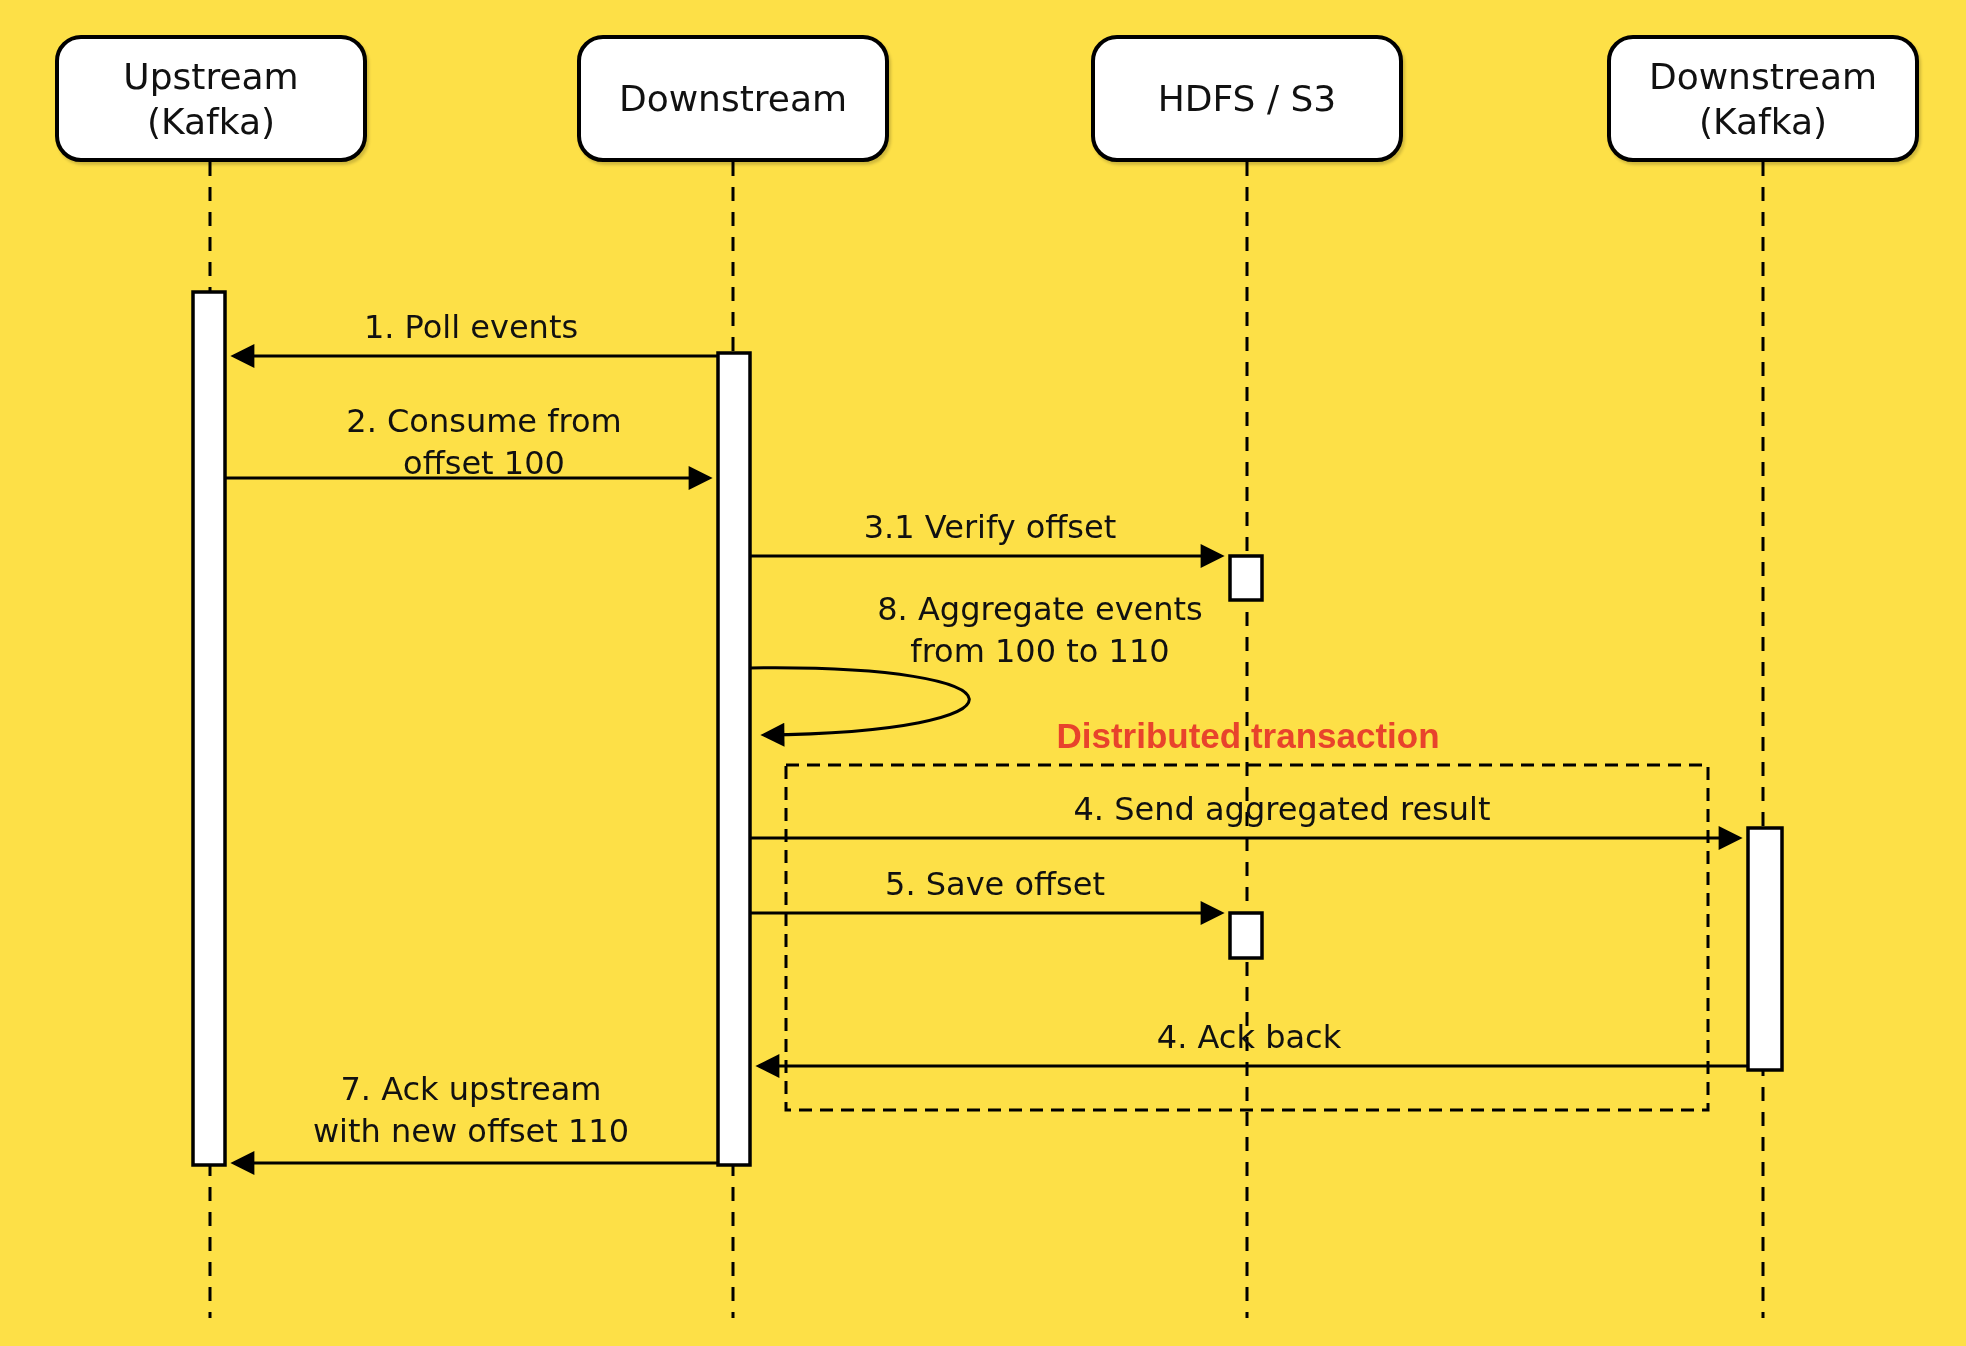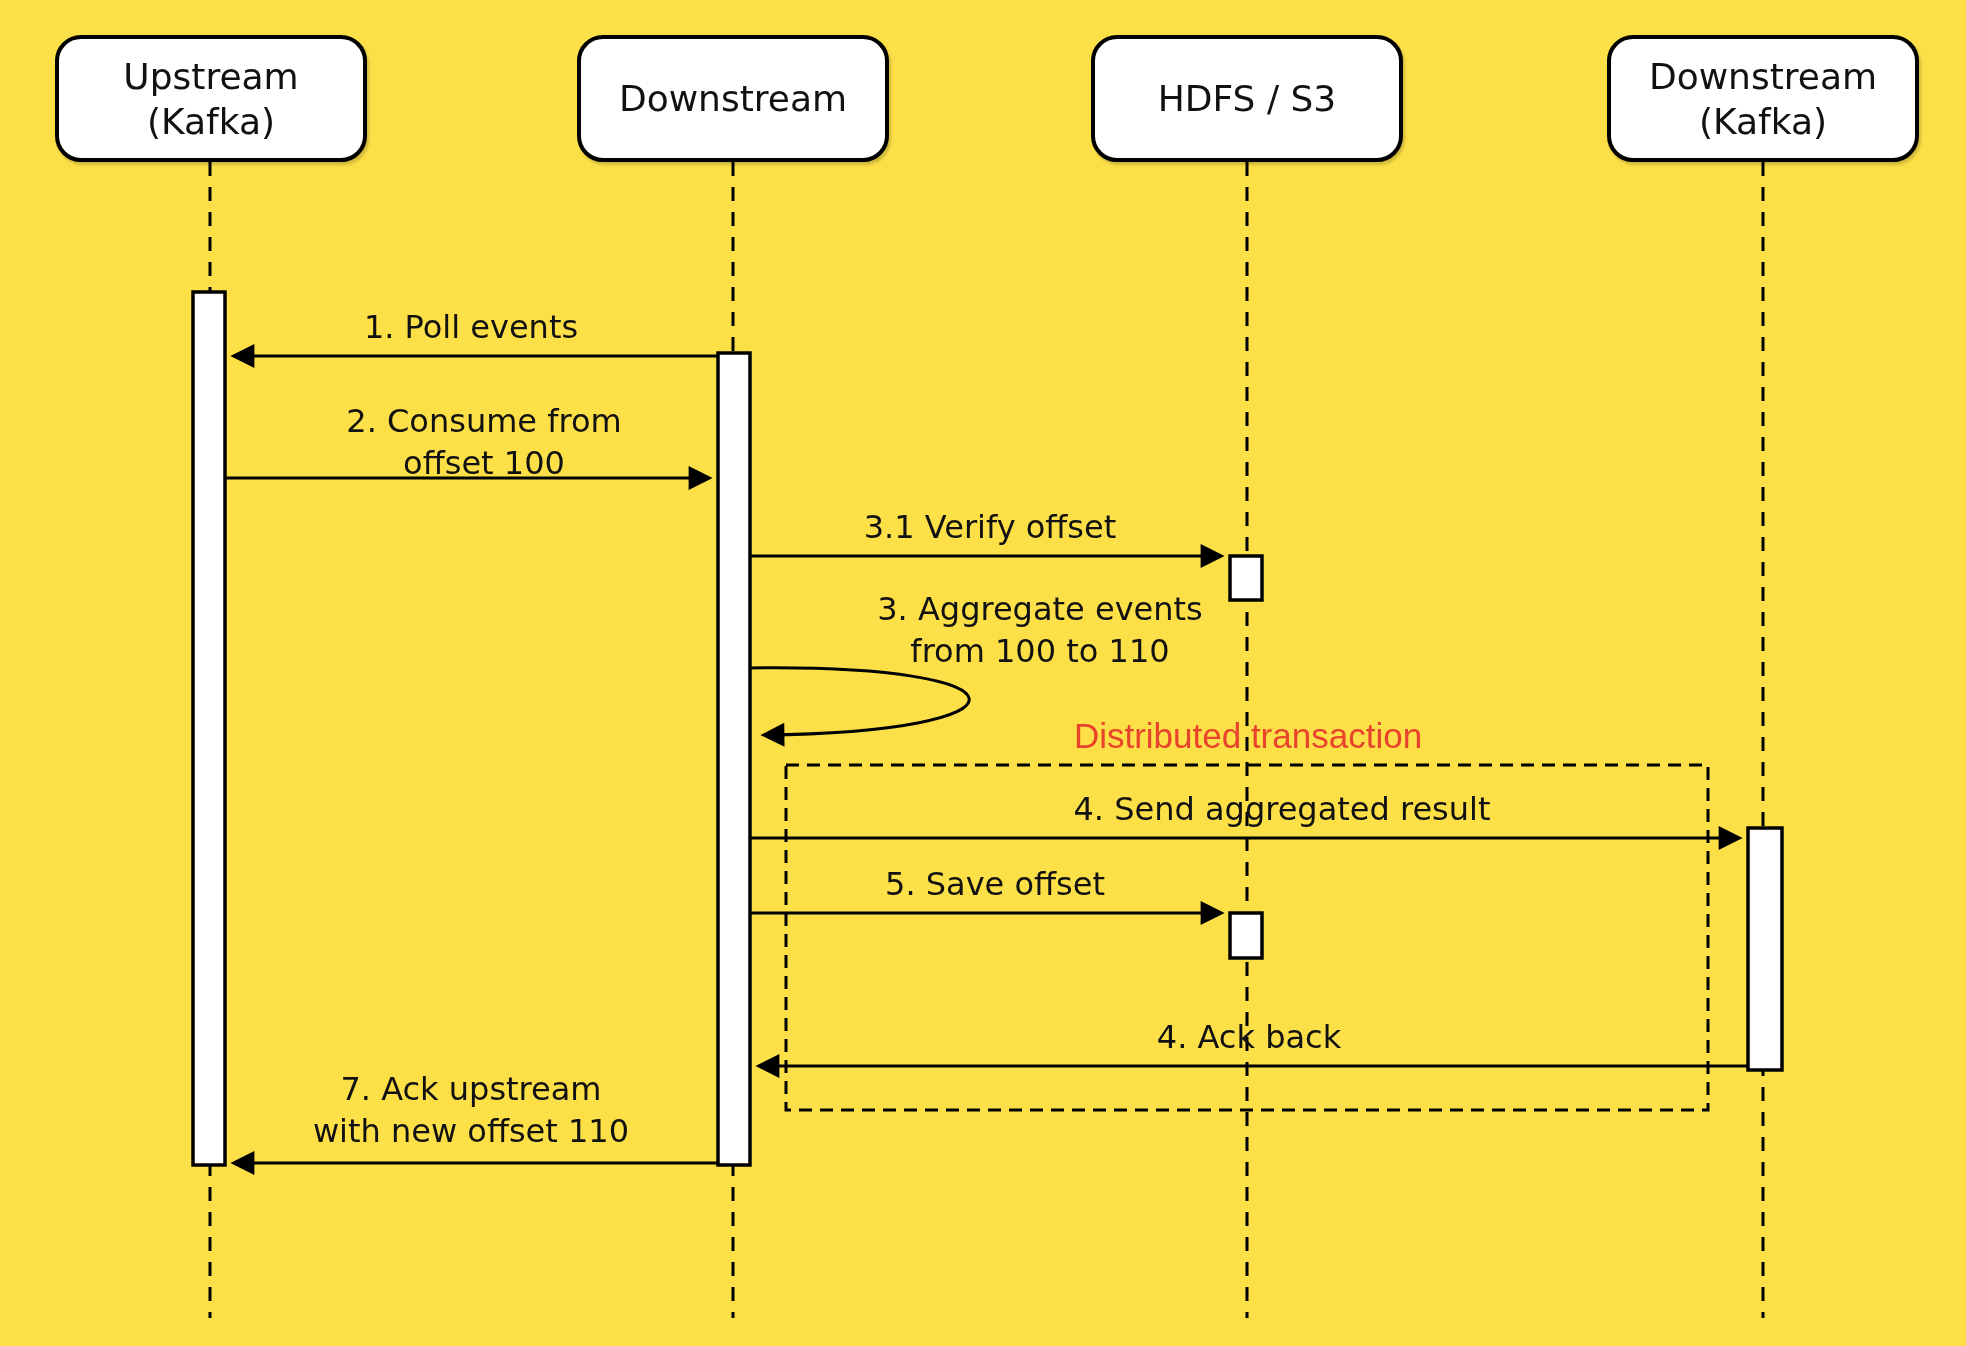--- a/index.html
+++ b/index.html
@@ -98,23 +98,23 @@
 (Kafka)</div>
   <div class="participant" style="left:577px;">Downstream</div>
   <div class="participant" style="left:1091px;">HDFS / S3</div>
   <div class="participant" style="left:1607px;">Downstream
 (Kafka)</div>
 
   <div class="msg-label" style="left:471px;  top:306px;">1. Poll events</div>
   <div class="msg-label" style="left:471px;  top:400px;margin-left:13px;">2. Consume from
 offset 100</div>
   <div class="msg-label" style="left:990px;  top:506px;">3.1 Verify offset</div>
-  <div class="msg-label" style="left:1040px; top:588px;">3. Aggregate events
+  <div class="msg-label" style="left:1040px; top:588px;">8. Aggregate events
 from 100 to 110</div>
   <div class="msg-label" style="left:1282px; top:788px;">4. Send aggregated result</div>
   <div class="msg-label" style="left:995px;  top:863px;">5. Save offset</div>
   <div class="msg-label" style="left:1249px; top:1016px;">4. Ack back</div>
   <div class="msg-label" style="left:471px;  top:1068px;">7. Ack upstream
 with new offset 110</div>
 
-  <div class="txn-label" style="left:1248px; top:716px; color:#e8432c;">Distributed transaction</div>
+  <div class="txn-label" style="left:1248px; top:716px; color:#e8432c;font-weight:bold;">Distributed transaction</div>
 
 </div>
 
 </body></html>

